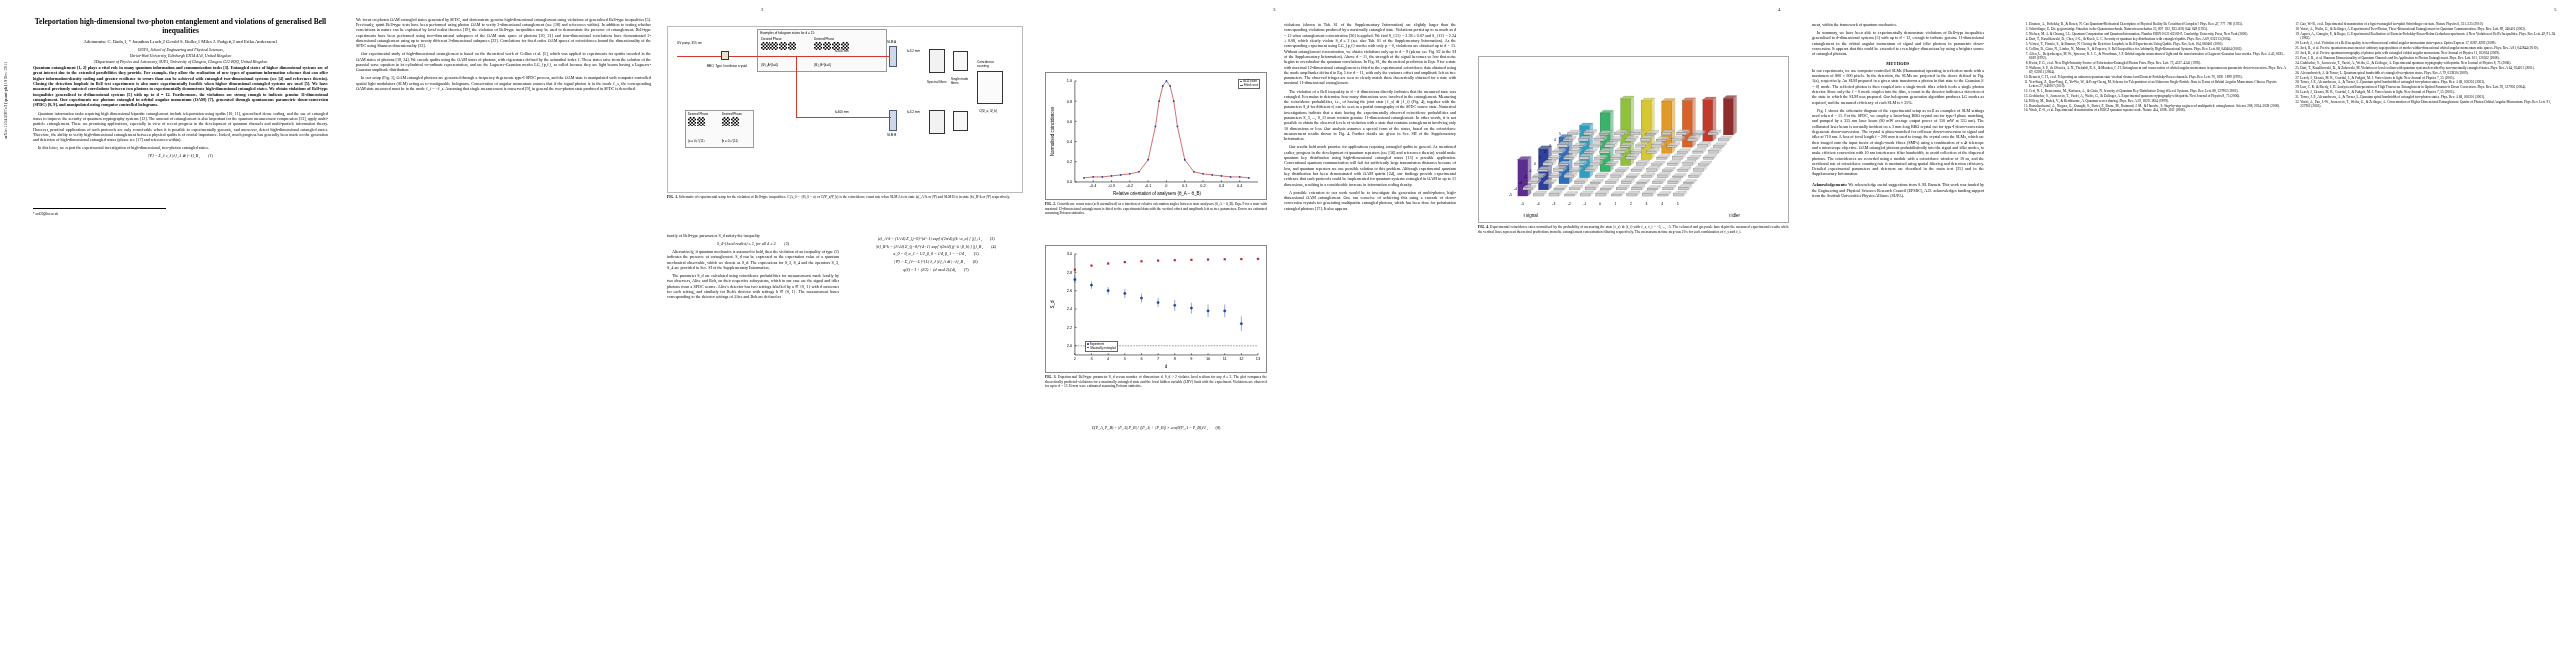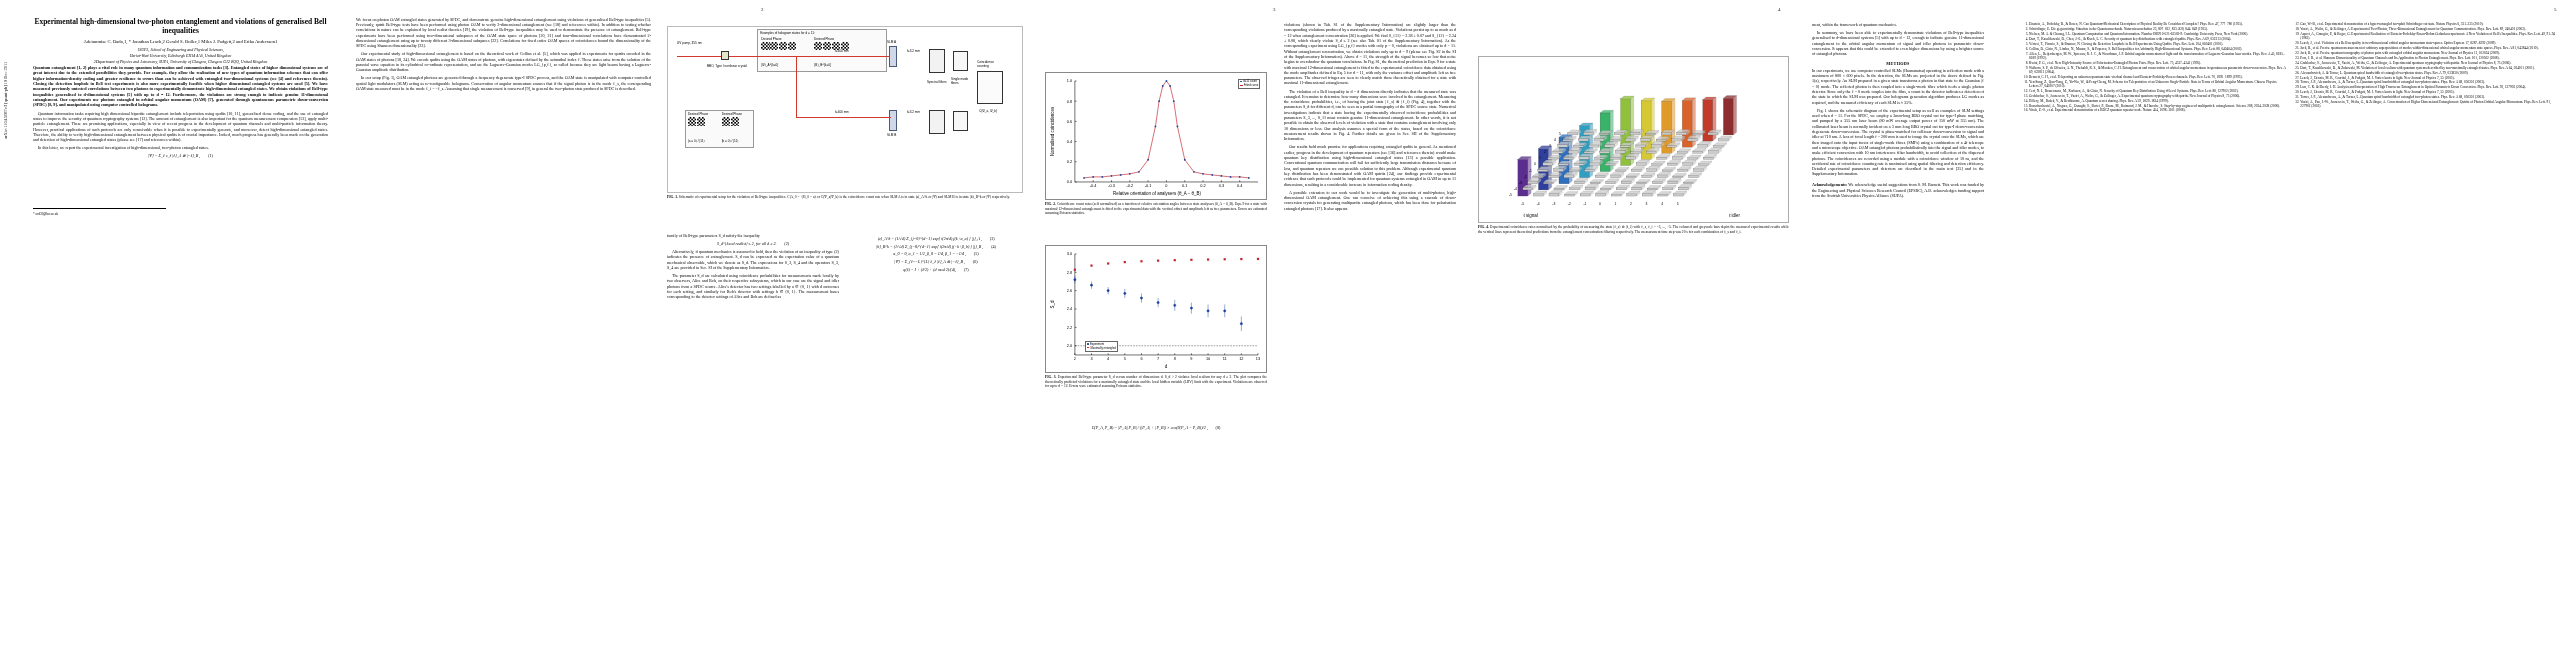--- a/index.html
+++ b/index.html
@@ -47,21 +47,21 @@
 <div class="page">
 
   <div class="arxiv">arXiv:1104.5087v3  [quant-ph]  19 Dec 2011</div>
 
   <div class="colhdr" style="left:761px;top:6.7px;">2</div>
   <div class="colhdr" style="left:1273px;top:6.7px;">3</div>
   <div class="colhdr" style="left:1778px;top:6.7px;">4</div>
   <div class="colhdr" style="left:2554px;top:6.7px;">5</div>
 
   <div class="col" style="left:33px;top:16.7px;width:295px;">
-    <h1 class="title">Experimental high-dimensional two-photon entanglement and violations of generalised Bell inequalities</h1>
+    <h1 class="title">Teleportation high-dimensional two-photon entanglement and violations of generalised Bell inequalities</h1>
     <div class="authors">Adetunmise C. Dada,1, * Jonathan Leach,2 Gerald S. Buller,1 Miles J. Padgett,2 and Erika Andersson1</div>
     <div class="affil">1SUPA, School of Engineering and Physical Sciences,</div>
     <div class="affil">Heriot-Watt University, Edinburgh EH14 4AS, United Kingdom</div>
     <div class="affil">2Department of Physics and Astronomy, SUPA, University of Glasgow, Glasgow G12 8QQ, United Kingdom</div>
     <p class="abs">Quantum entanglement [1, 2] plays a vital role in many quantum information and communication tasks [3]. Entangled states of higher dimensional systems are of great interest due to the extended possibilities they provide. For example, they allow the realisation of new types of quantum information schemes that can offer higher information-density coding and greater resilience to errors than can be achieved with entangled two-dimensional systems (see [4] and references therein). Closing the detection loophole in Bell test experiments is also more experimentally feasible when higher dimensional entangled systems are used [5]. We have measured previously untested correlations between two photons to experimentally demonstrate high-dimensional entangled states. We obtain violations of Bell-type inequalities generalised to d-dimensional systems [5] with up to d = 12. Furthermore, the violations are strong enough to indicate genuine 11-dimensional entanglement. Our experiments use photons entangled in orbital angular momentum (OAM) [7], generated through spontaneous parametric down-conversion (SPDC) [8, 9], and manipulated using computer controlled holograms.</p>
     <p class="body">Quantum information tasks requiring high dimensional bipartite entanglement include teleportation using qudits [10, 11], generalised dense coding, and the use of entangled states to improve the security of quantum cryptography systems [12]. The amount of entanglement is also important for the quantum measurement compression [13], apply multi-particle entanglement. These are promising applications, especially in view of recent progress in the development of quantum channels and multi-particle information theory. However, practical applications of such protocols are only conceivable when it is possible to experimentally generate, and moreover, detect high-dimensional entangled states. Therefore, the ability to verify high-dimensional entanglement between physical qudits is of crucial importance. Indeed, much progress has generally been made on the generation and detection of high-dimensional entangled states (please see [17] and references within).</p>
     <p class="body">In this letter, we report the experimental investigation of high-dimensional, two-photon entangled states.</p>
     <div class="eq">
       <span class="eqrow">
           <span>|Ψ⟩ = Σ_ℓ c_ℓ |ℓ⟩_A ⊗ |−ℓ⟩_B ,</span>

